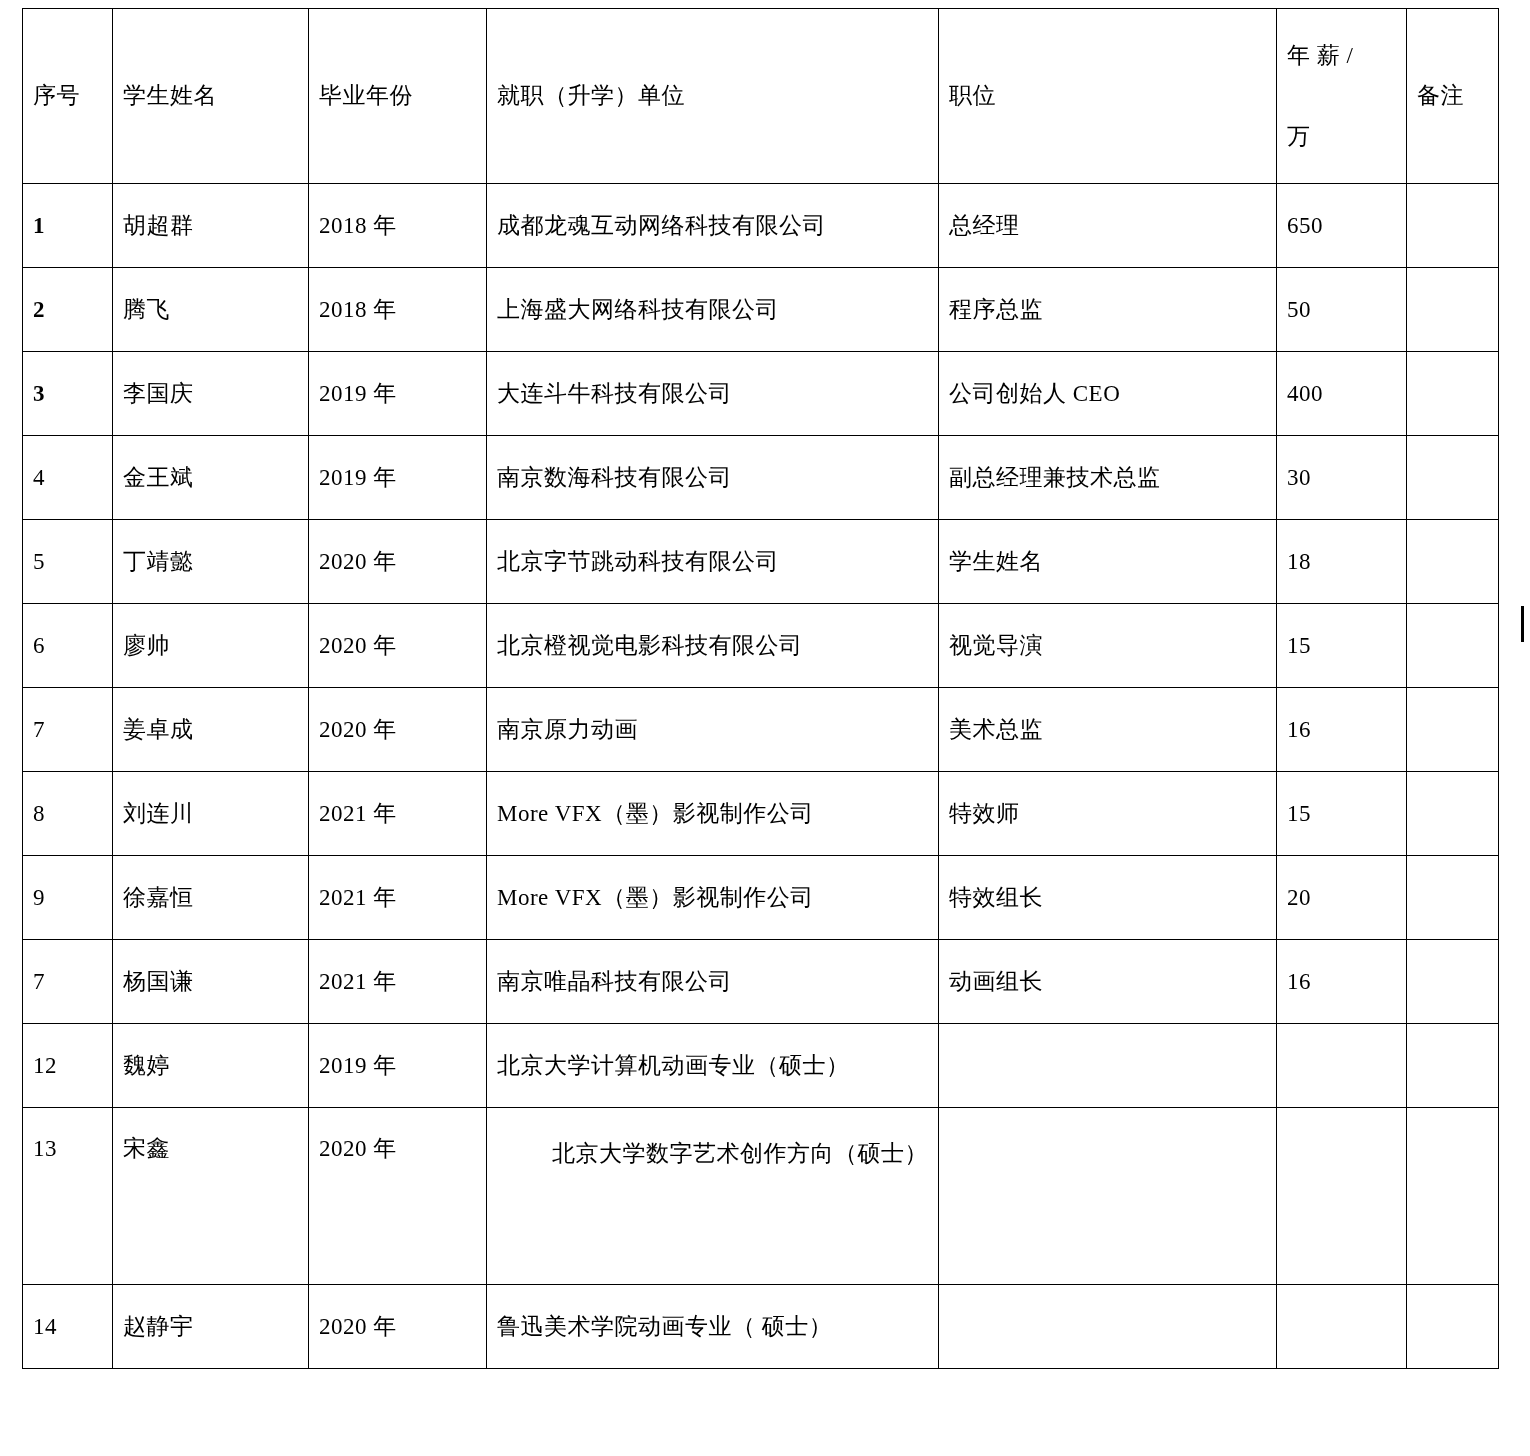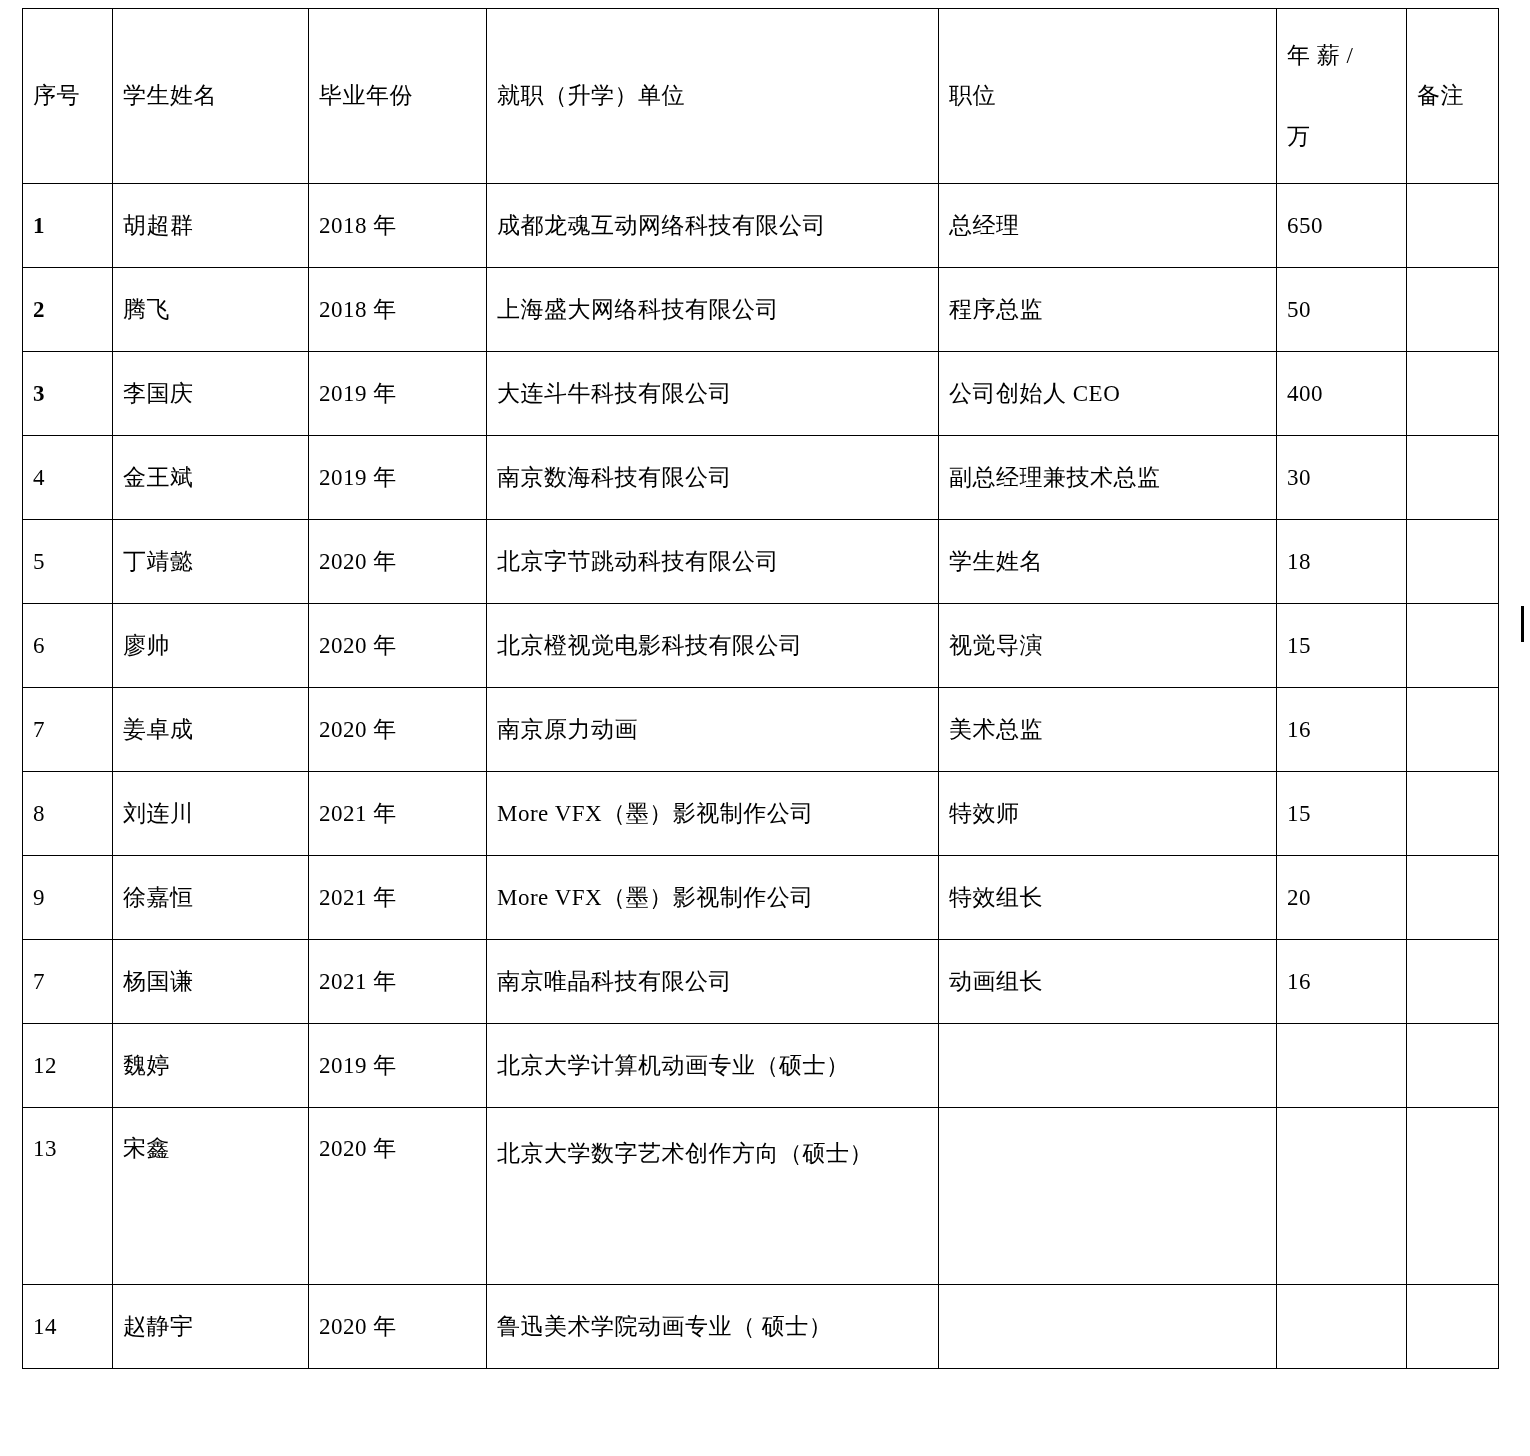--- a/index.html
+++ b/index.html
@@ -59,20 +59,21 @@
   tbody td {
     height: 83px;
   }
   tbody tr.tall td {
     height: 152px;
     vertical-align: top;
     padding-top: 24px;
   }
   tbody tr.tall td.unit-wrap {
     line-height: 1.9;
+    text-align: right;
   }
   td.idx, td.sal {
     font-family: "Liberation Serif", "DejaVu Serif", serif;
   }
   tbody tr:nth-child(1) td.idx,
   tbody tr:nth-child(2) td.idx,
   tbody tr:nth-child(3) td.idx {
     font-weight: bold;
   }
   .unit-latin {

